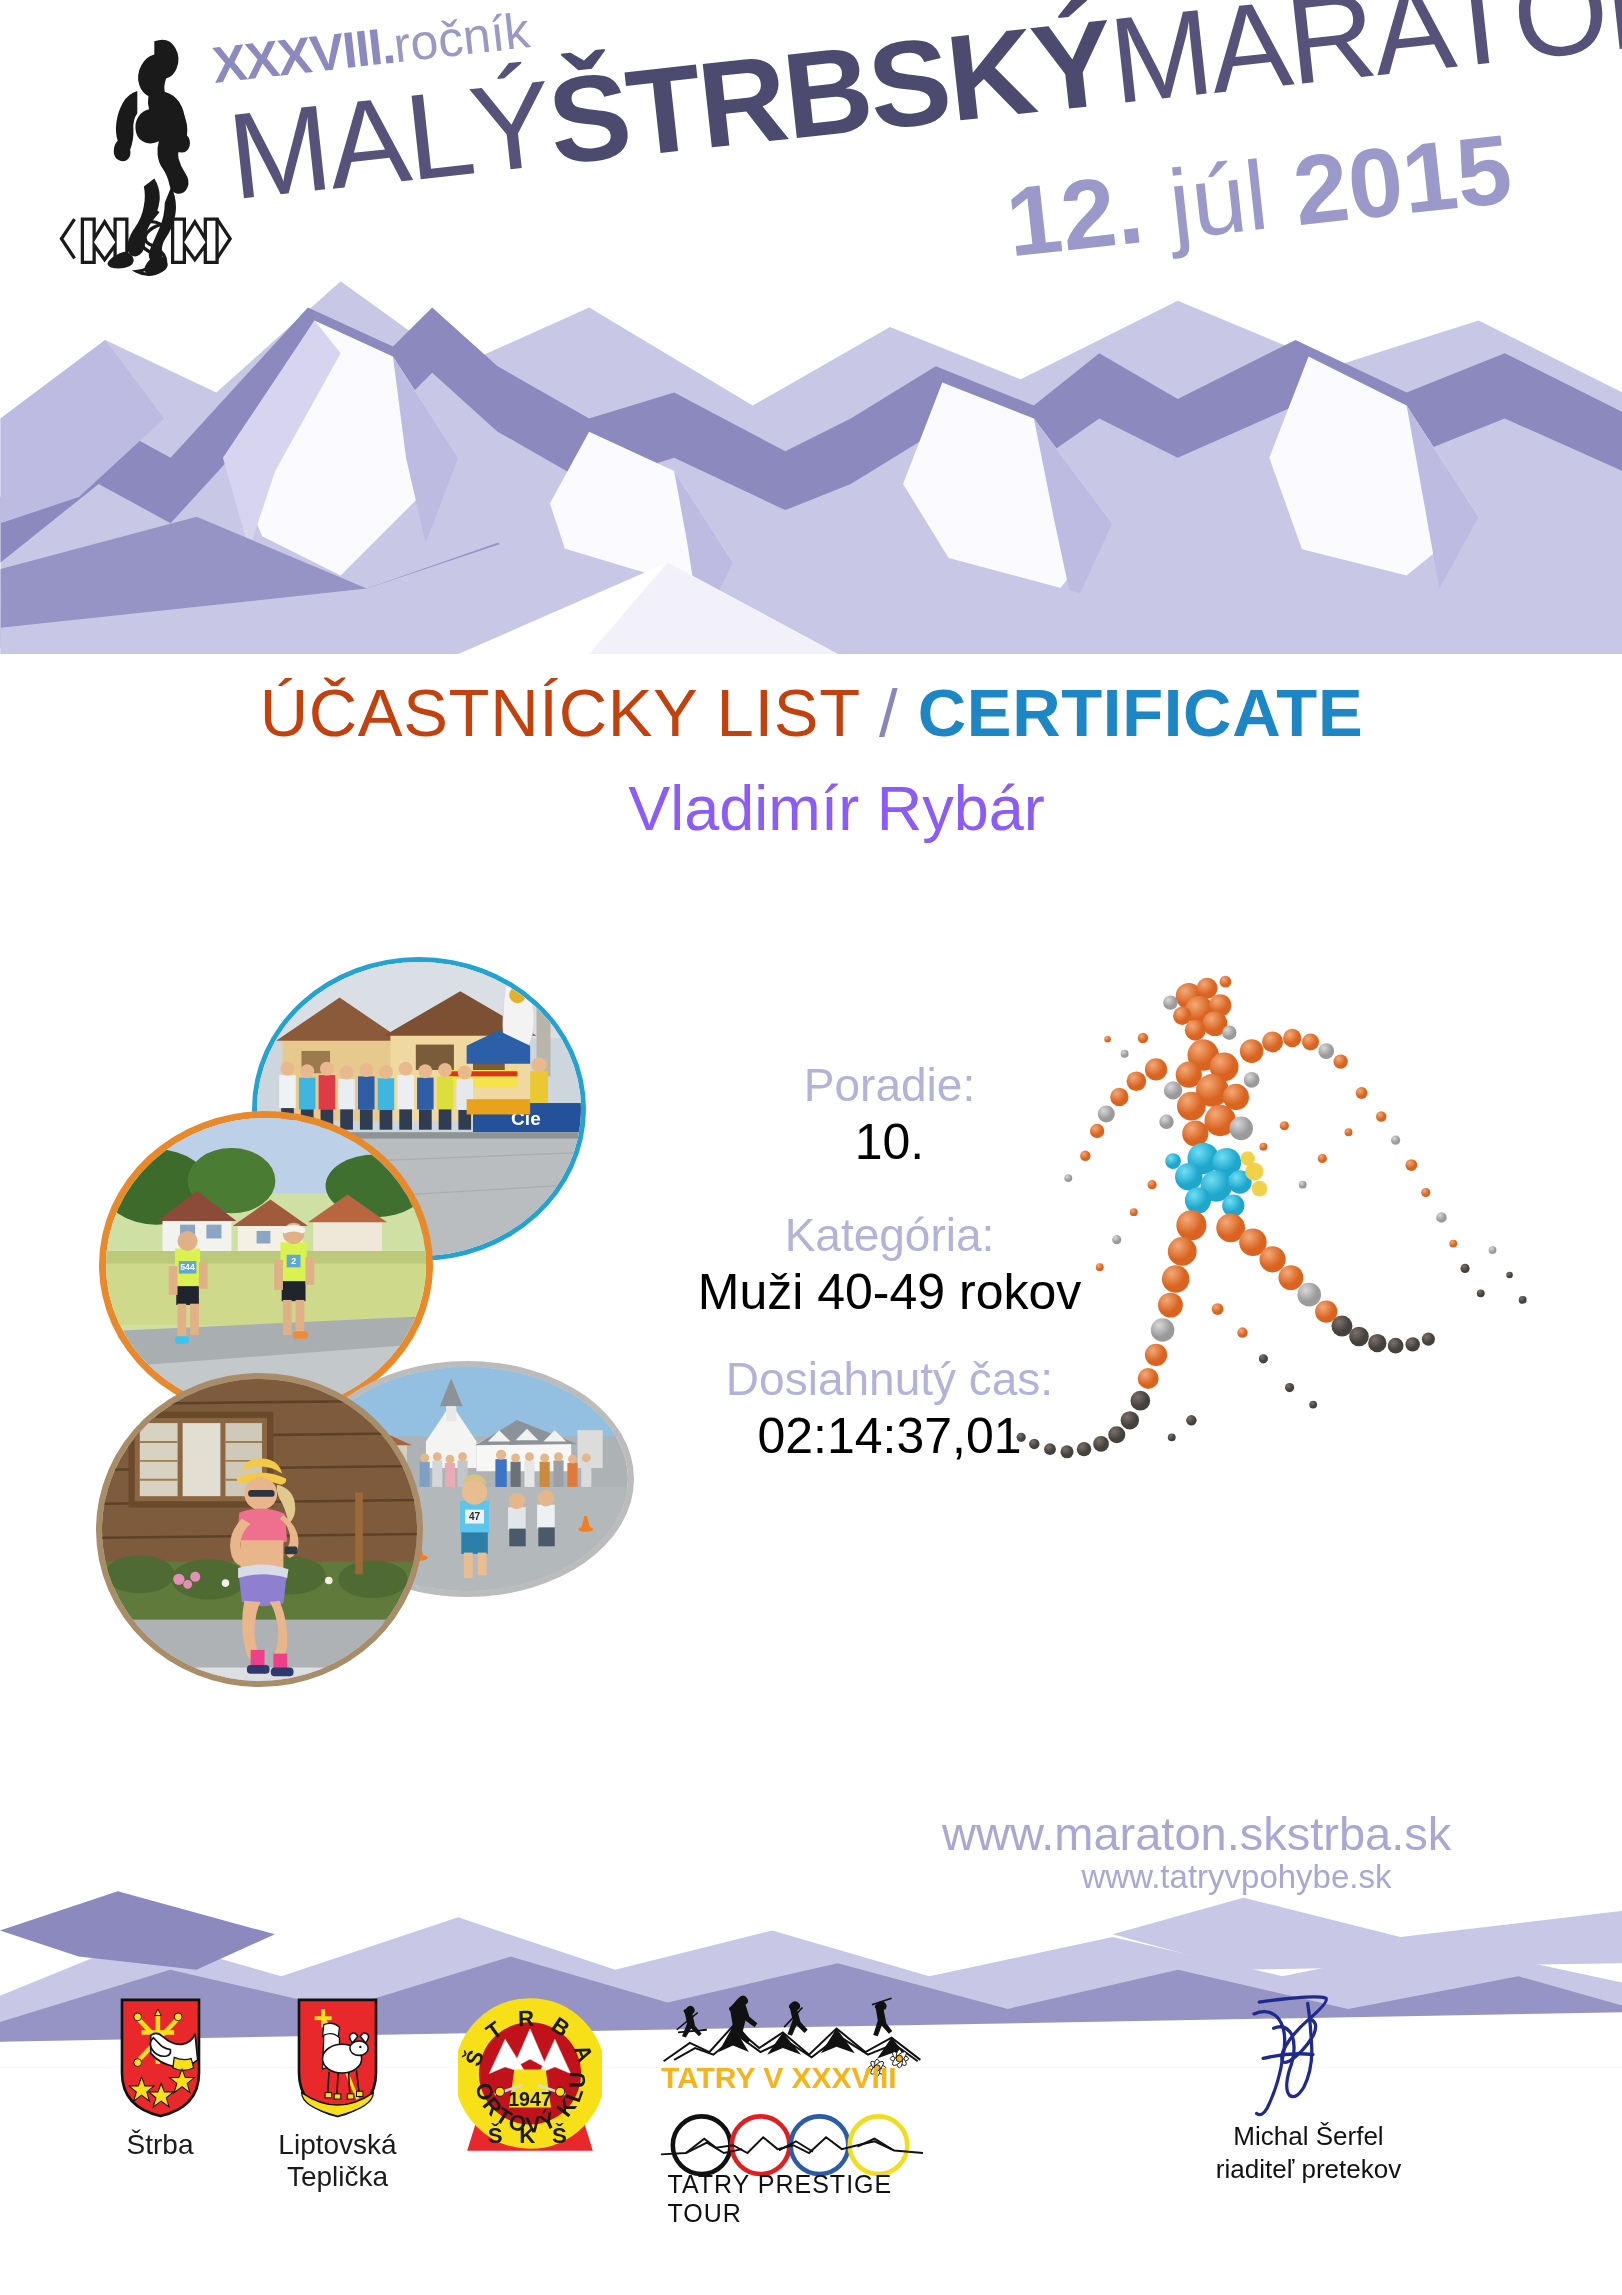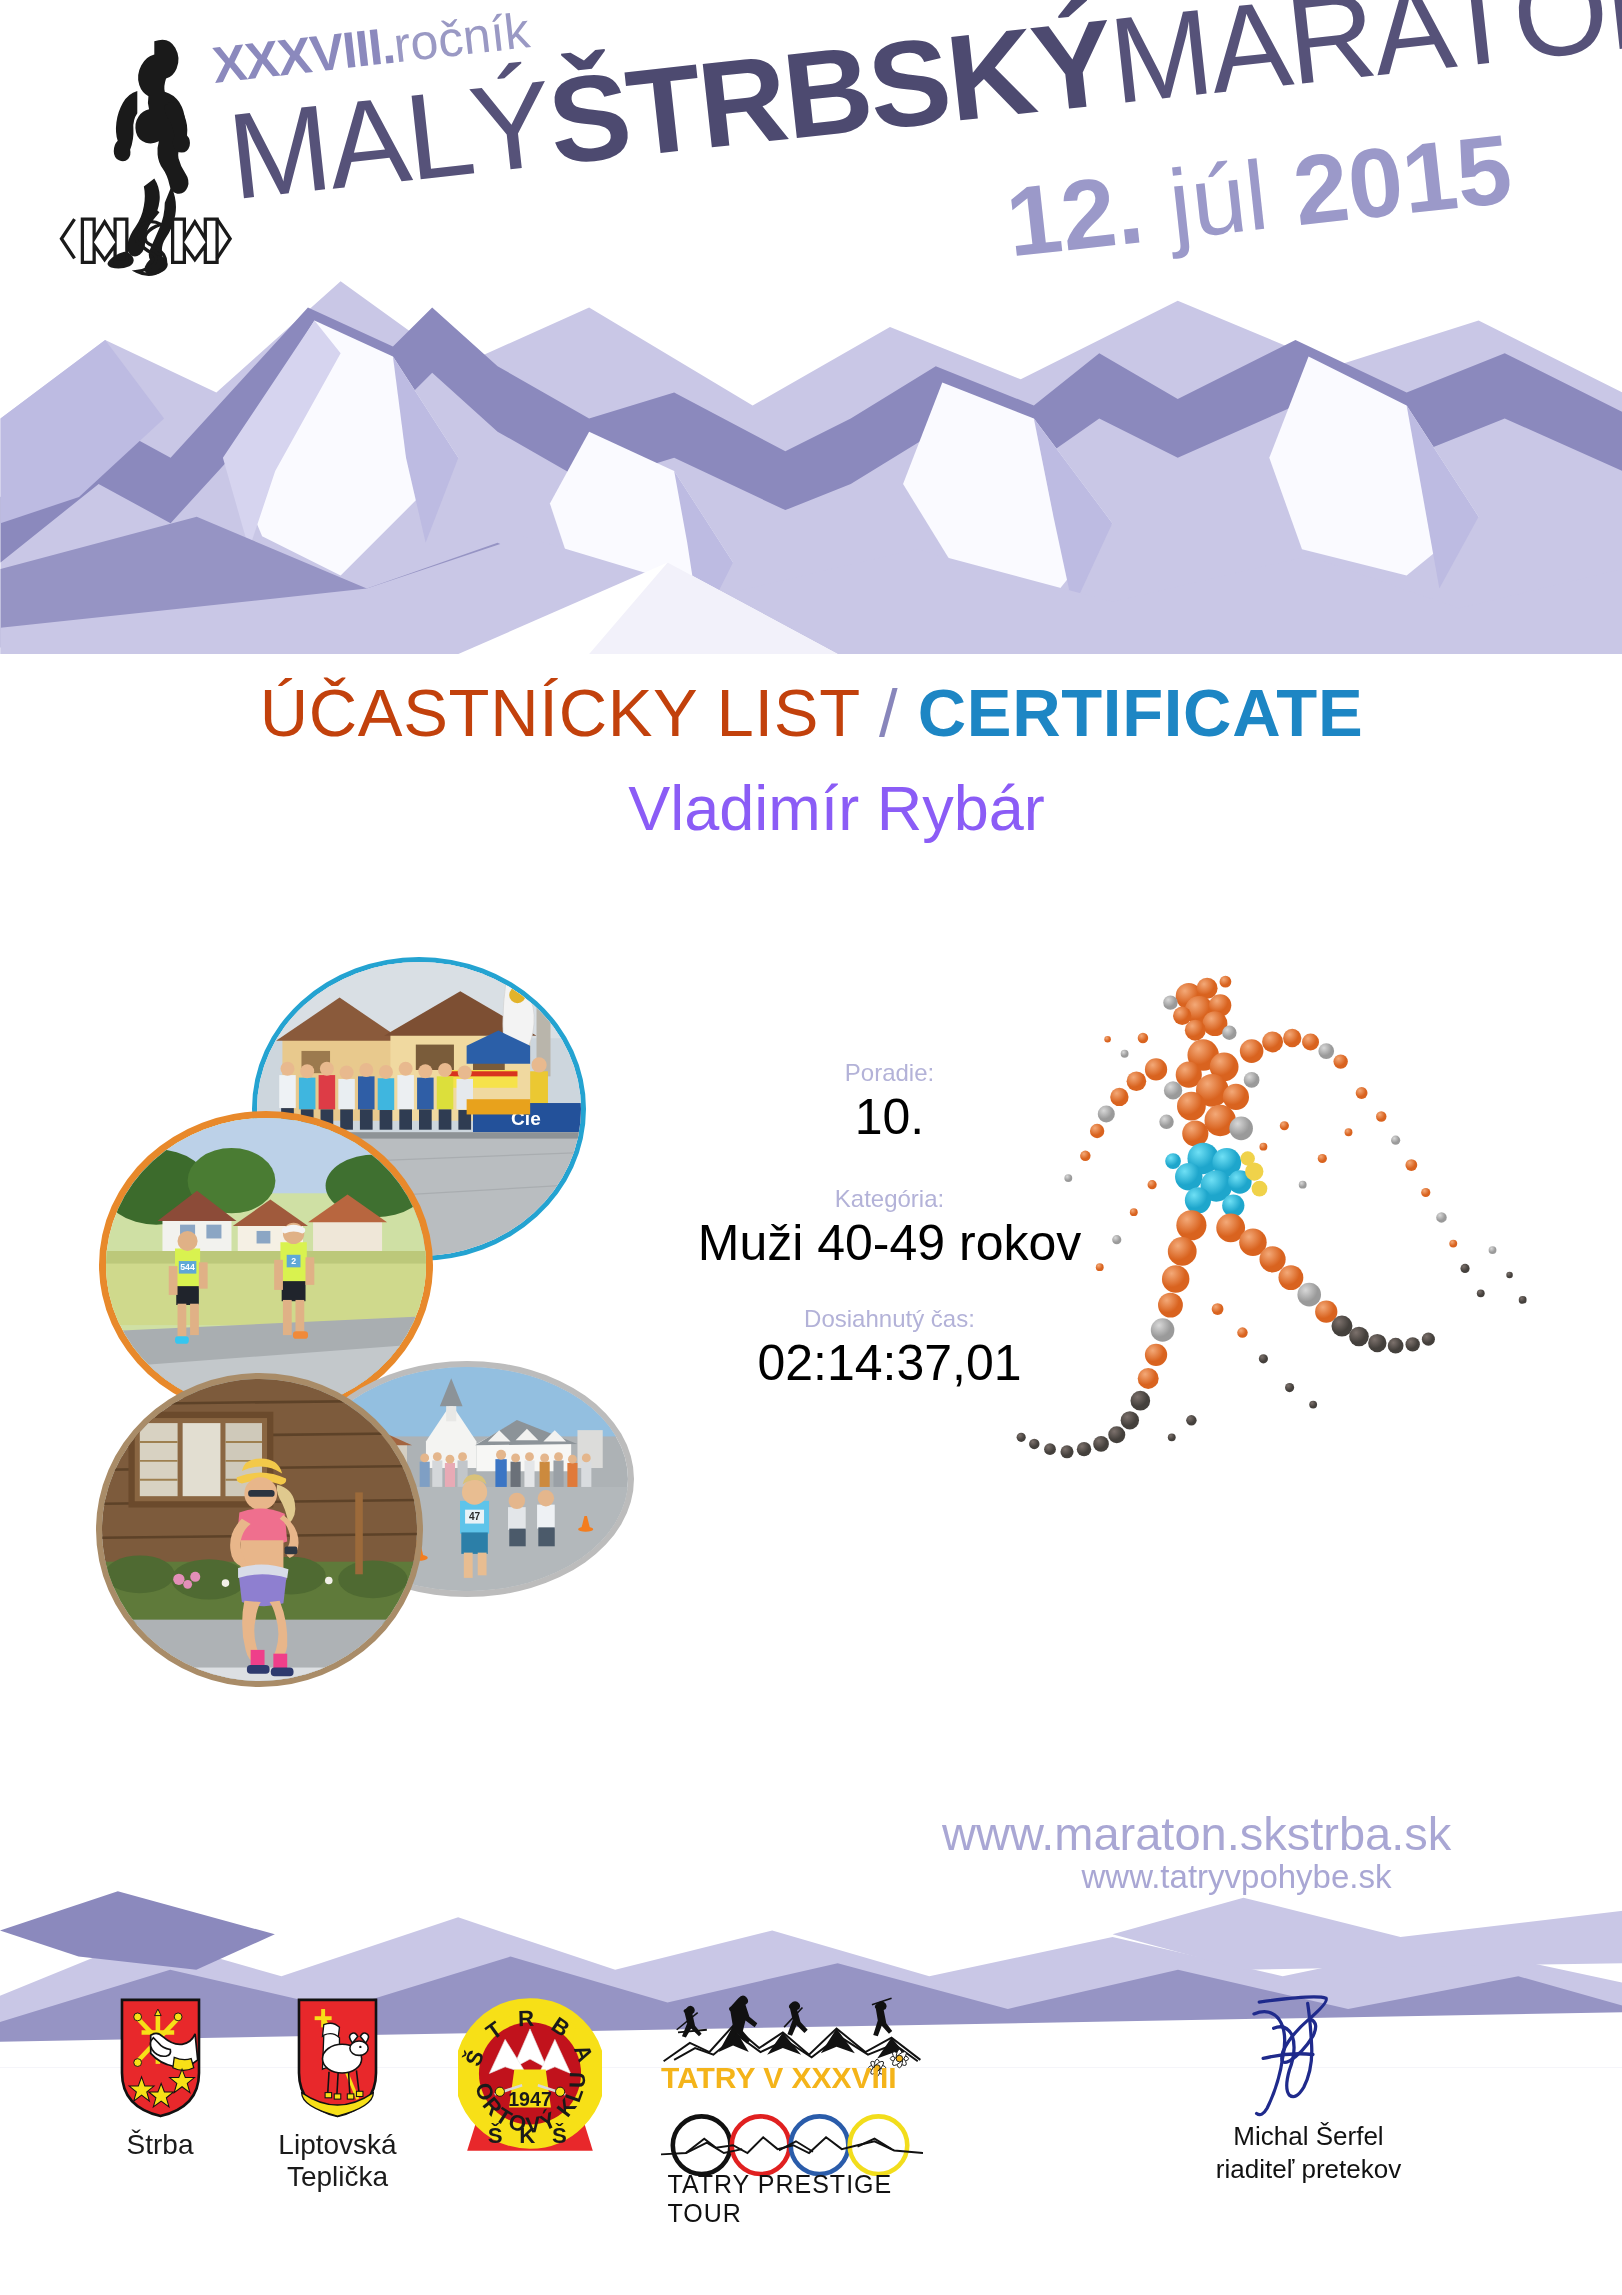--- a/index.html
+++ b/index.html
@@ -40,21 +40,21 @@
   .cert-title .en { color:#1d86c4; font-weight:700; }
 
   .cert-name { position:absolute; left:0; top:772px; width:1623px;
     text-align:center; font-size:63px; font-weight:400; color:#8b5cf6;margin-left:25px; }
 
   .cert-sub { position:absolute; left:0; top:867px; width:1623px;
     text-align:center; font-size:37px; font-weight:400; color:#7f7eb4; }
 
   
   #results { position:absolute; left:667px; top:1060px; width:445px; text-align:center; }
-  .res-label { font-size:24px; color:#b3b2d8; line-height:1.1; }
+  .res-label { font-size:46px; color:#b3b2d8; line-height:1.1; }
   .res-value { font-size:50px; color:#000; line-height:1.25; }
   .res-gap   { height:37px; }
   .res-gap-s { height:31px; }
 
   
   .url1 { position:absolute; left:942px; top:1806px; width:589px;
     text-align:left; font-size:47px; color:#a9a7d4; letter-spacing:0px; }
   .url2 { position:absolute; left:942px; top:1858px; width:589px;
     text-align:center; font-size:33px; color:#a9a7d4; }
 

